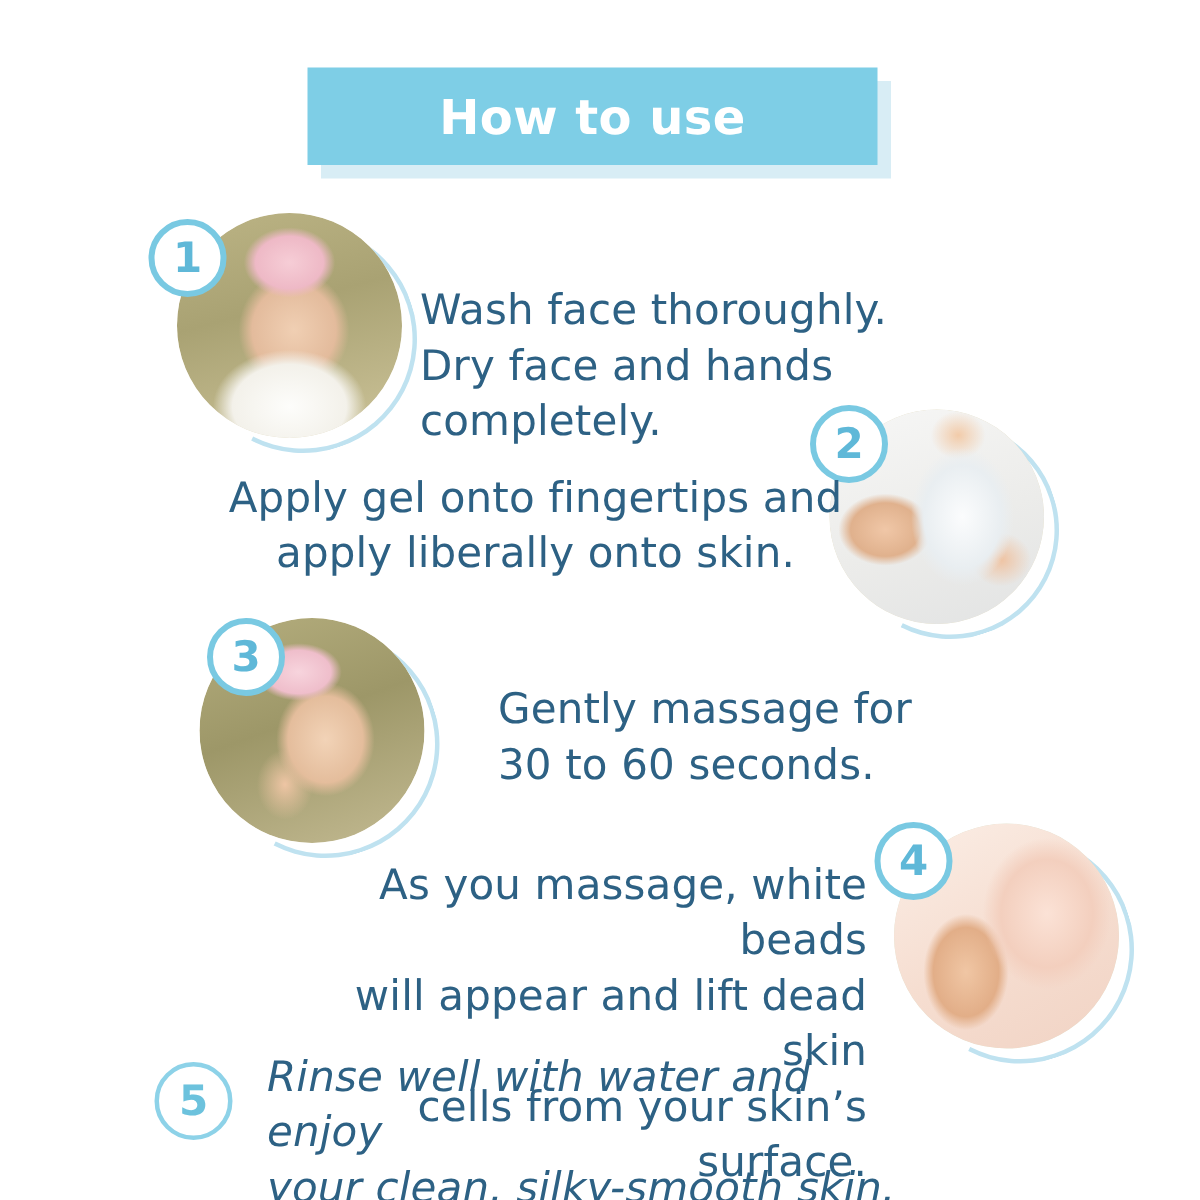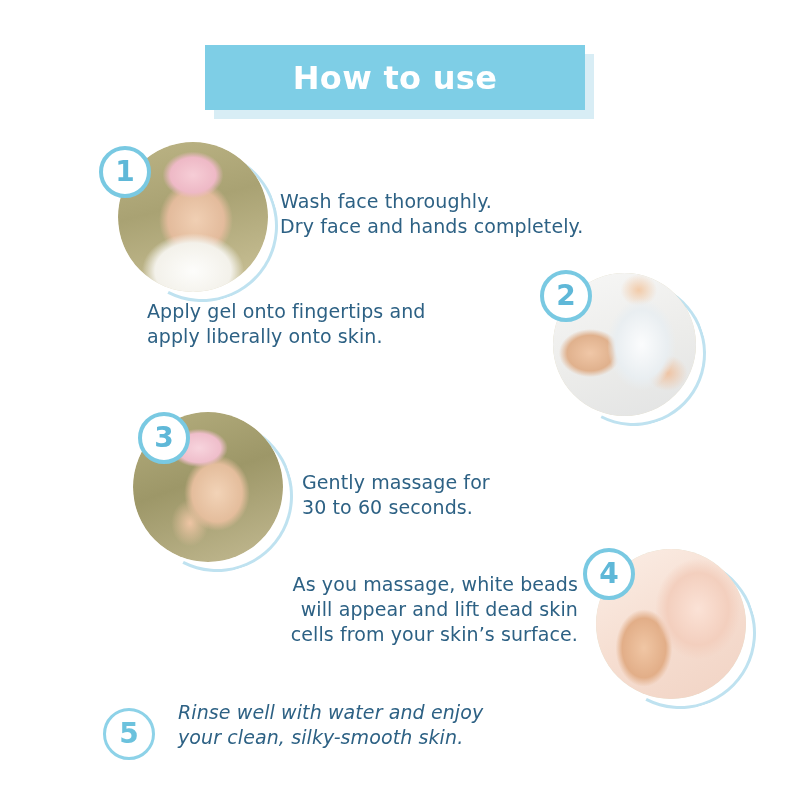--- a/index.html
+++ b/index.html
@@ -102,21 +102,21 @@
   .badge.hollow {
     border-width: 3px;
     border-color: #8dd2e8;
     color: #6cc2dd;
   }
 
   
   .step-text {
     position: absolute;
     color: #2d6184;
-    font-size: 19px;
+    font-size: 28px;
     line-height: 1.32;
     white-space: pre-line;
     letter-spacing: 0.1px;
   }
 
   
   .ph1 {
     background:
       radial-gradient(ellipse 46% 34% at 50% 86%, #fdfdfb 0%, #f3f1ea 55%, rgba(243,241,234,0) 74%),
       radial-gradient(ellipse 26% 20% at 50% 22%, #f6cdd6 0%, #eeb9c6 58%, rgba(238,185,198,0) 78%),
@@ -171,33 +171,33 @@
   </div>
 
   <div>
     <div class="photo-ring" style="left:561px; top:281px; width:145px; height:145px; transform:rotate(-18deg);"></div>
     <div class="photo" style="left:553px; top:273px; width:143px; height:143px;">
       <div class="photo-inner ph2"></div>
     </div>
     <div class="badge" style="left:540px; top:270px;">
       <span>2</span>
     </div>
-    <div class="step-text" style="left:147px; top:299px; width:420px;">Apply gel onto fingertips and
+    <div class="step-text" style="left:147px; top:314px; width:420px;text-align:center;">Apply gel onto fingertips and
 apply liberally onto skin.</div>
   </div>
 
   <div>
     <div class="photo-ring" style="left:141px; top:420px; width:152px; height:152px; transform:rotate(-18deg);"></div>
     <div class="photo" style="left:133px; top:412px; width:150px; height:150px;">
       <div class="photo-inner ph3"></div>
     </div>
     <div class="badge" style="left:138px; top:412px;">
       <span>3</span>
     </div>
-    <div class="step-text" style="left:302px; top:455px; width:380px;margin-top:15px;">Gently massage for
+    <div class="step-text" style="left:332px; top:455px; width:380px;">Gently massage for
 30 to 60 seconds.</div>
   </div>
 
   <div>
     <div class="photo-ring" style="left:604px; top:557px; width:152px; height:152px; transform:rotate(-18deg);"></div>
     <div class="photo" style="left:596px; top:549px; width:150px; height:150px;">
       <div class="photo-inner ph4"></div>
     </div>
     <div class="badge" style="left:583px; top:548px;">
       <span>4</span>

